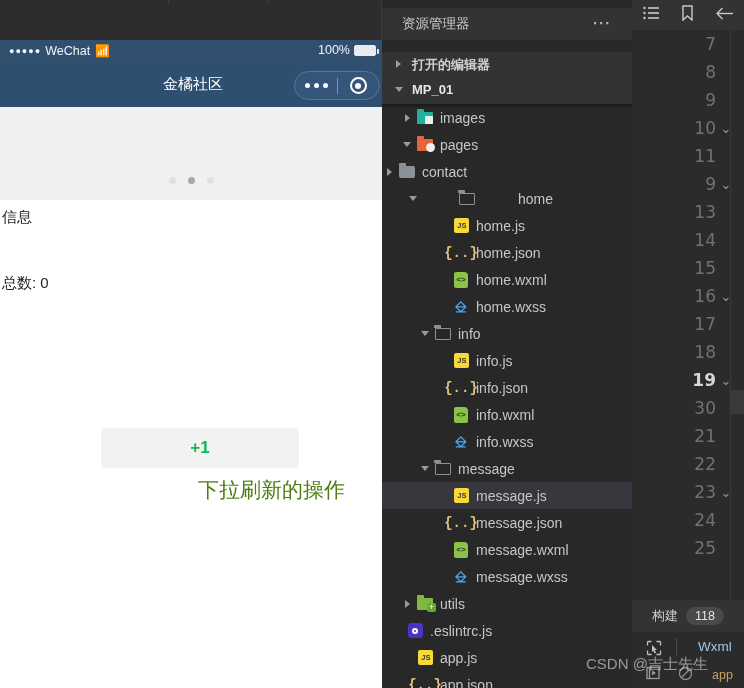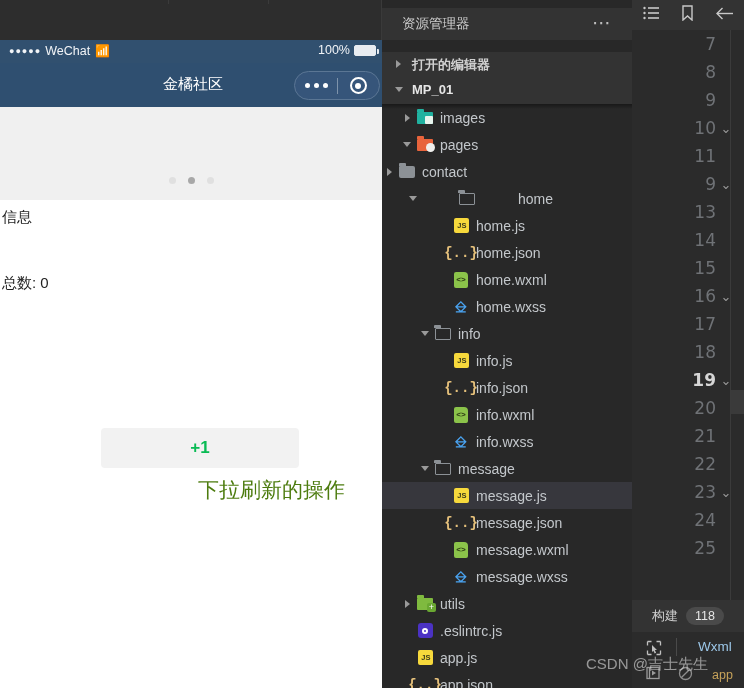--- a/index.html
+++ b/index.html
@@ -500,21 +500,21 @@
           </div>
           <div class="row" style="padding-left: 18px;">
             <span class="arrow">
               <span class="tri-right"></span>
             </span>
             <span class="ico">
               <span class="f-green"></span>
             </span>
             <span class="nm">utils</span>
           </div>
-          <div class="row" style="padding-left: 18px;">
+          <div class="row" style="padding-left: 8px;">
             <span class="arrow"></span>
             <span class="ico">
               <span class="i-eslint"></span>
             </span>
             <span class="nm">.eslintrc.js</span>
           </div>
           <div class="row" style="padding-left: 18px;">
             <span class="arrow"></span>
             <span class="ico">
               <span class="i-js">JS</span>
@@ -610,21 +610,21 @@
           </div>
           <div class="lnrow">
             <span class="num">18</span>
             <span class="fold"></span>
           </div>
           <div class="lnrow cur">
             <span class="num">19</span>
             <span class="fold">⌄</span>
           </div>
           <div class="lnrow">
-            <span class="num">20</span>
+            <span class="num">30</span>
             <span class="fold"></span>
           </div>
           <div class="lnrow">
             <span class="num">21</span>
             <span class="fold"></span>
           </div>
           <div class="lnrow">
             <span class="num">22</span>
             <span class="fold"></span>
           </div>

